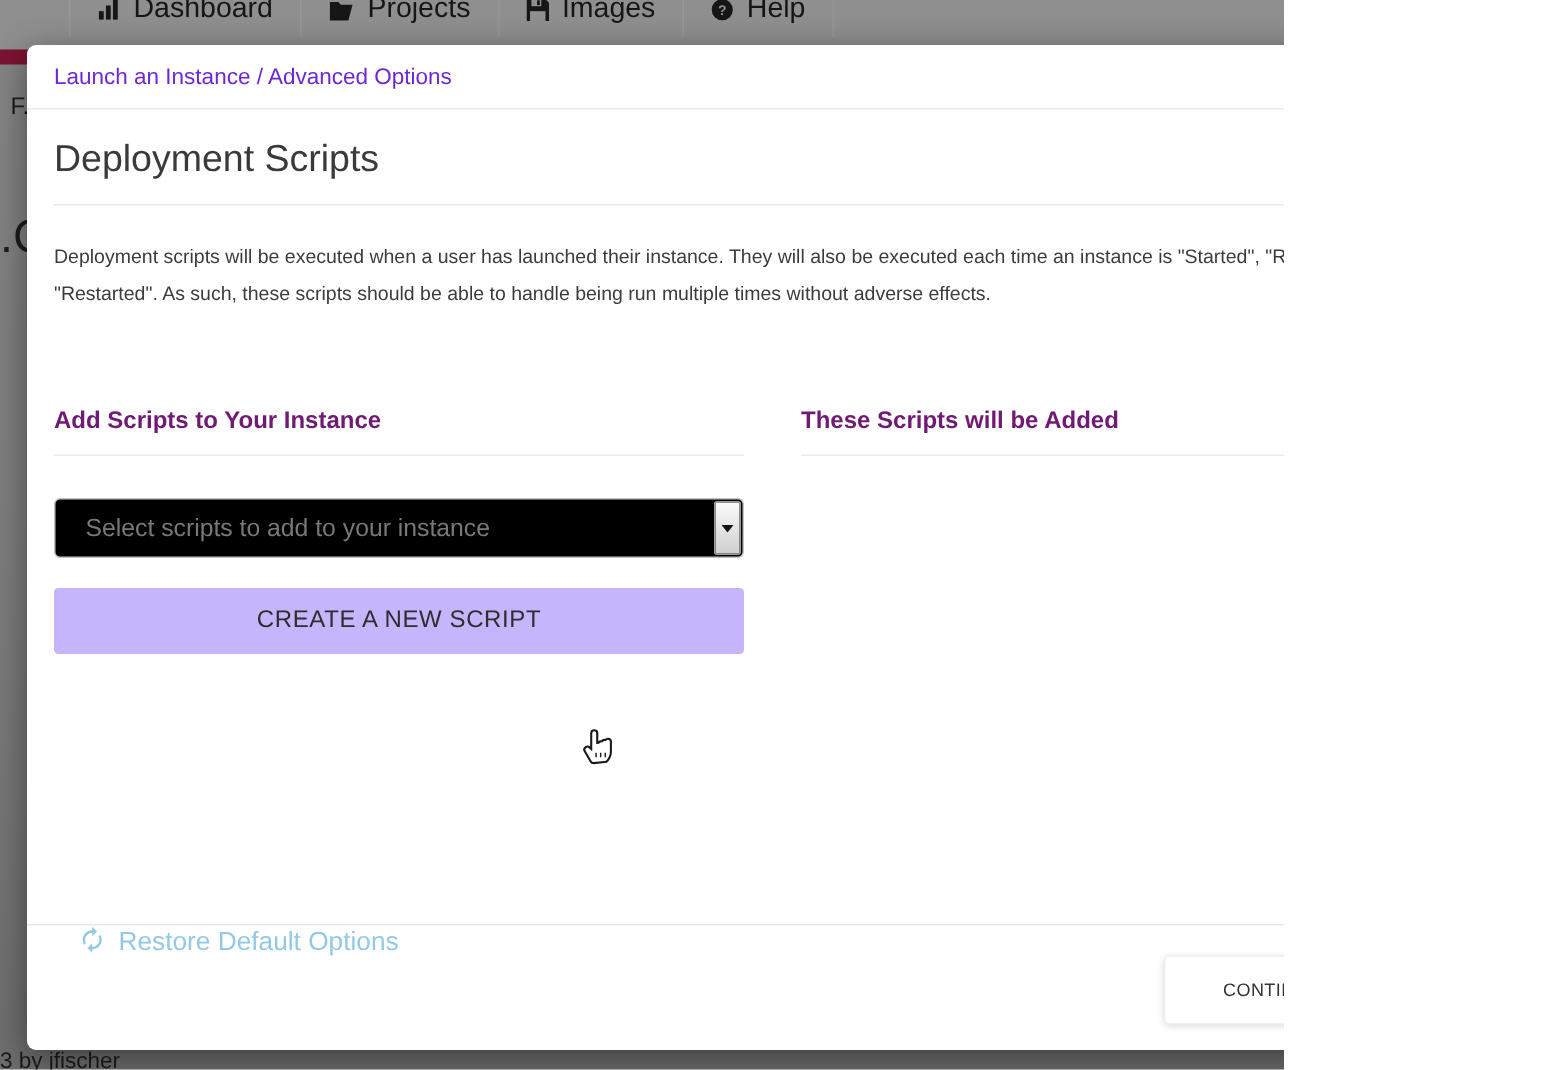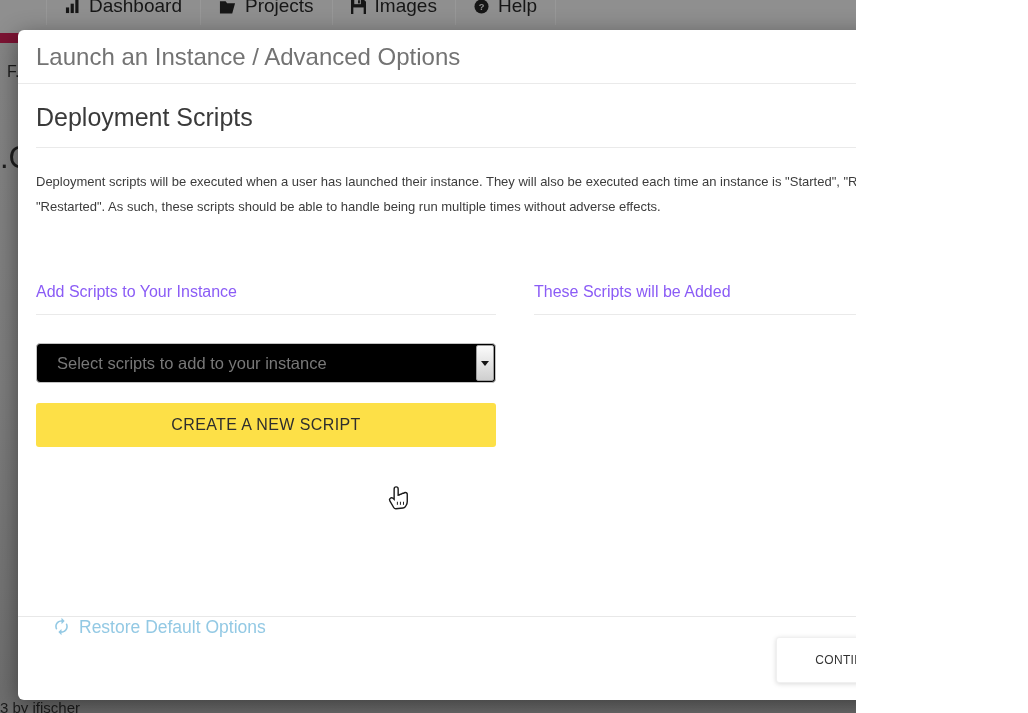--- a/index.html
+++ b/index.html
@@ -32,58 +32,58 @@
   
   .modal{
     position:absolute; left:18px; top:30px; width:994px; height:670px;
     background:#ffffff; border-radius:6px;
     box-shadow:0 6px 24px rgba(0,0,0,0.45);
   }
   .modal-header{
     position:relative; padding:13px 18px 12px 18px;
     border-bottom:1px solid #eaeaea;
   }
-  .modal-title{font-size:24px; color:#737373;}
+  .modal-title{font-size:15px; color:#6d28d9;}
   .modal-close{
     position:absolute; right:16px; top:7px; font-size:21px; color:#bdbdbd;
     cursor:pointer; line-height:1; font-weight:bold;
   }
   .modal-body{padding:0 18px;}
   .section-heading{
     margin-top:19px; font-size:25px; color:#3a3a3a;
     padding-bottom:15px; border-bottom:1px solid #eaeaea;
   }
   .section-desc{
     margin-top:21px; width:940px; font-size:13px; line-height:25px; color:#3c3c3c;
   }
   .columns{display:flex; gap:38px; margin-top:64px;}
   .col{width:460px;}
   .col-heading{
-    font-size:16px; font-weight:normal; color:#8b5cf6;
+    font-size:16px; font-weight:bold; color:#701a75;
     padding-bottom:13px; border-bottom:1px solid #eaeaea;
   }
   .select-box{
     margin-top:28px; height:38px; border:1px solid #c3c3c3; border-radius:4px;
     position:relative; display:flex; align-items:center; background:#000000;
     cursor:pointer;
   }
   .select-placeholder{padding-left:20px; font-size:16.5px; color:#787878;}
   .select-arrow{
     position:absolute; right:1px; top:1px; bottom:1px; width:16px;
     background:linear-gradient(#fbfbfb,#cfcfcf);
     border:1px solid #9d9d9d; border-radius:2px;
     display:flex; align-items:center; justify-content:center;
   }
   .select-arrow .tri{
     width:0; height:0; border-left:4px solid transparent;
     border-right:4px solid transparent; border-top:5px solid #141414;
   }
   .or-text{margin-top:19px; text-align:center; font-size:16.5px; color:#3c3c3c;}
   .create-btn{
-    margin-top:20px; width:100%; height:44px; background:#fde047;
+    margin-top:20px; width:100%; height:44px; background:#c4b5fd;
     border:none; border-radius:3px; font-family:inherit;
     font-size:16px; color:#2e2e2e; letter-spacing:0.4px; cursor:pointer;
   }
   .modal-footer{
     position:absolute; left:0; right:0; bottom:0; height:83px;
     border-top:1px solid #e8e8e8;
   }
   .restore-link{
     position:absolute; left:34px; top:0; height:100%;
     display:flex; gap:8px;

